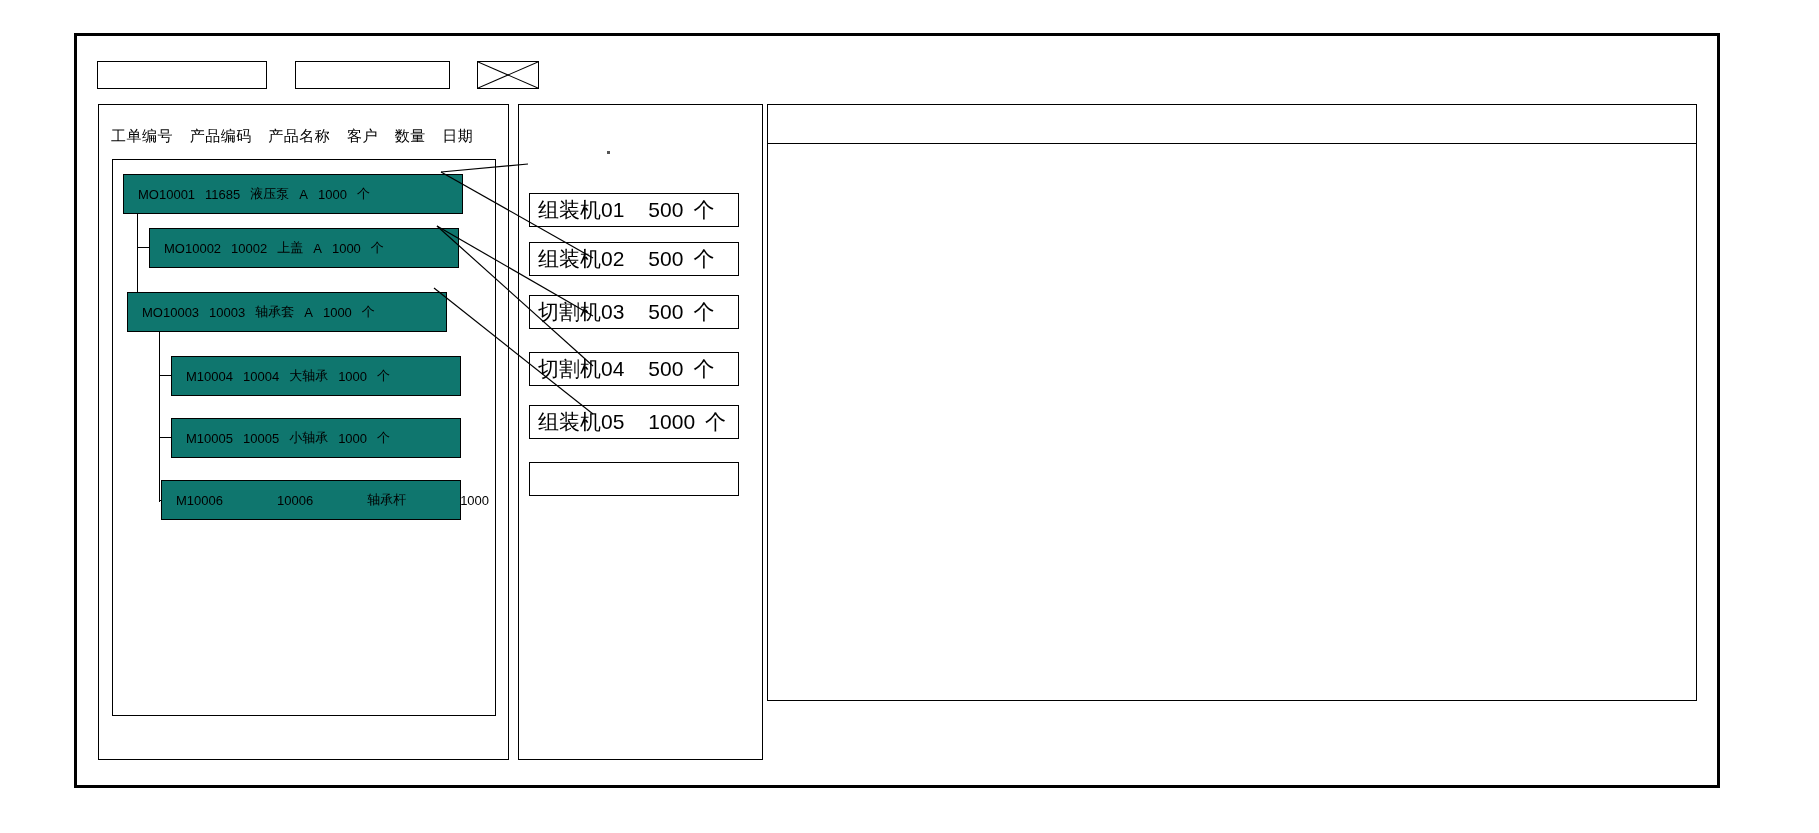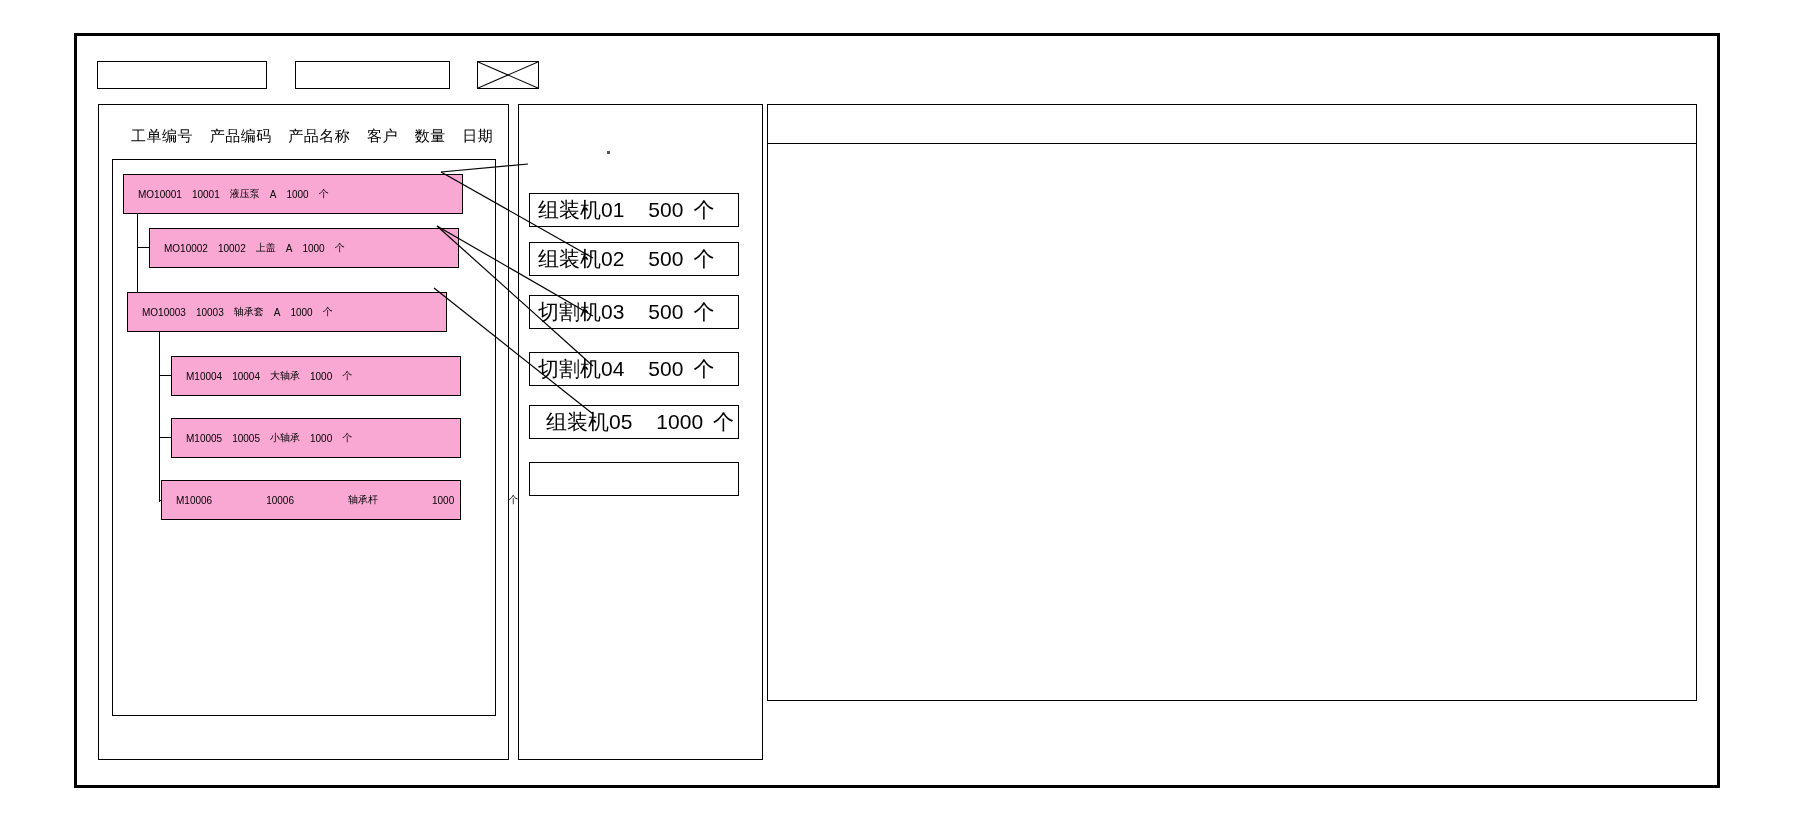--- a/index.html
+++ b/index.html
@@ -82,45 +82,44 @@
   }
 
   
   .column-headers {
     position: absolute;
     left: 12px;
     top: 22px;
     font-size: 15px;
     white-space: nowrap;
     letter-spacing: 0.5px;
-    margin-left: 20px;
   }
   .column-headers span { margin-right: 12px; }
   .column-headers span:last-child { margin-right: 0; }
 
   .tree-container {
     position: absolute;
     left: 13px;
     top: 54px;
     width: 384px;
     height: 557px;
     border: 1.4px solid #000000;
     box-sizing: border-box;
     background: #ffffff;
   }
 
   .tree-row {
     position: absolute;
     height: 40px;
     border: 1.4px solid #000000;
     box-sizing: border-box;
-    background: #f9a8d4;
+    background: #0f766e;
     display: flex;
     align-items: center;
-    font-size: 10px;
+    font-size: 13px;
     white-space: nowrap;
   }
   .tree-row .cell { margin-right: 10px; }
   .tree-row .cell:first-child { margin-left: 14px; }
 
   
   .lvl0 { left: 10px;  width: 340px; top: 14px;  }
   .lvl1a{ left: 36px;  width: 310px; top: 68px;  }
   .lvl1b{ left: 14px;  width: 320px; top: 132px; }
   .lvl2a{ left: 58px;  width: 290px; top: 196px; text-align: center; }
@@ -217,21 +216,21 @@
         <div class="tconn" style="left:24px; top:87px; width:13px; height:1.4px;"></div>
         <div class="tconn" style="left:24px; top:151px; width:7px; height:1.4px;"></div>
 
         <div class="tconn" style="left:46px; top:172px; width:1.4px; height:170px;"></div>
         <div class="tconn" style="left:46px; top:215px; width:13px; height:1.4px;"></div>
         <div class="tconn" style="left:46px; top:277px; width:13px; height:1.4px;"></div>
         <div class="tconn" style="left:46px; top:340px; width:3px; height:1.4px;"></div>
 
         <div class="tree-row lvl0">
           <span class="cell">MO10001</span>
-          <span class="cell">10001</span>
+          <span class="cell">11685</span>
           <span class="cell">液压泵</span>
           <span class="cell">A</span>
           <span class="cell">1000</span>
           <span class="cell">个</span>
         </div>
 
         <div class="tree-row lvl1a">
           <span class="cell">MO10002</span>
           <span class="cell">10002</span>
           <span class="cell">上盖</span>
@@ -297,21 +296,21 @@
         <span class="m-qty">500</span>
         <span class="m-unit">个</span>
       </div>
 
       <div class="mach-row" style="top:247px;">
         <span class="m-name">切割机04</span>
         <span class="m-qty">500</span>
         <span class="m-unit">个</span>
       </div>
 
-      <div class="mach-row" style="top:300px;padding-left:8px;">
+      <div class="mach-row" style="top:300px;">
         <span class="m-name">组装机05</span>
         <span class="m-qty">1000</span>
         <span class="m-unit">个</span>
       </div>
 
       <div class="mach-empty" style="top:357px;"></div>
     </div>
 
     <div class="panel right-panel">
       <div class="right-panel-divider"></div>

